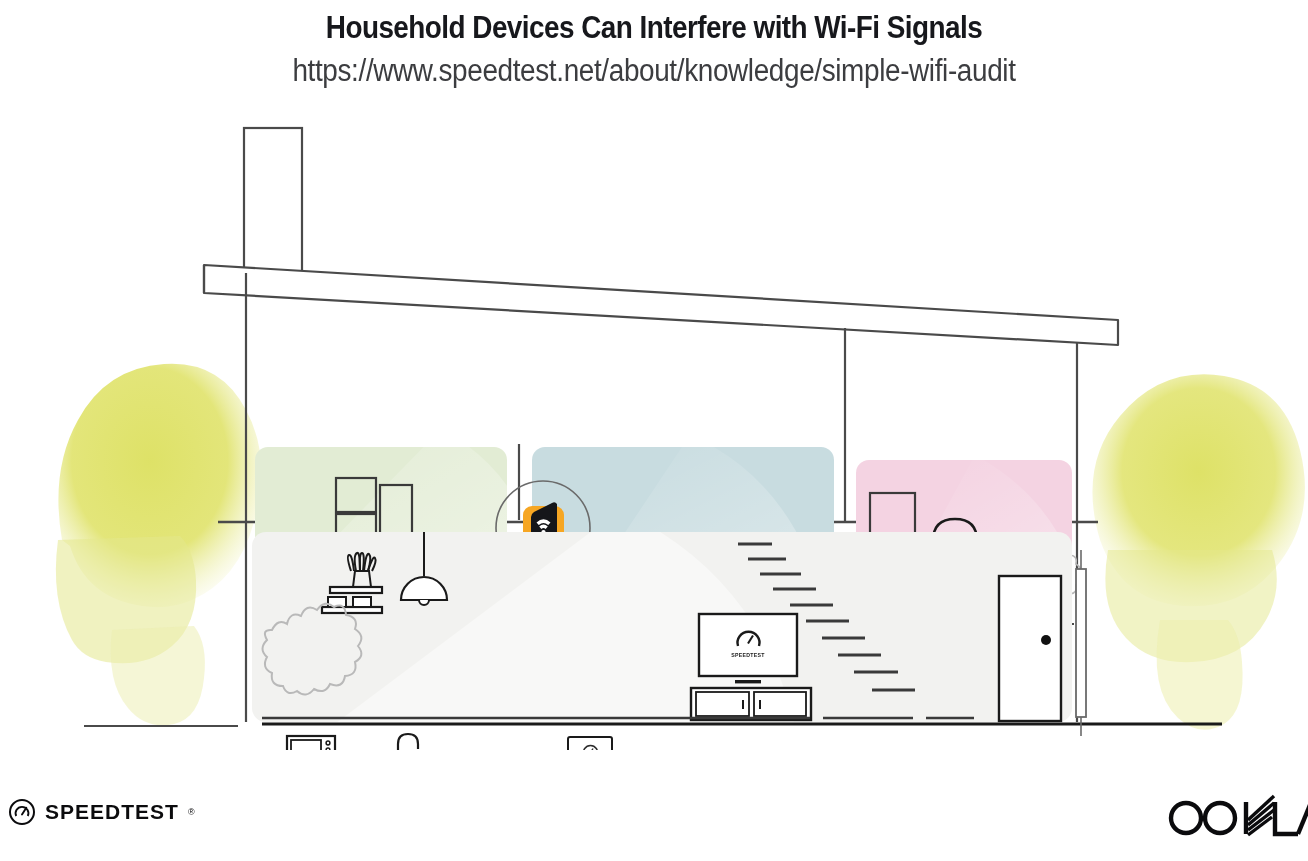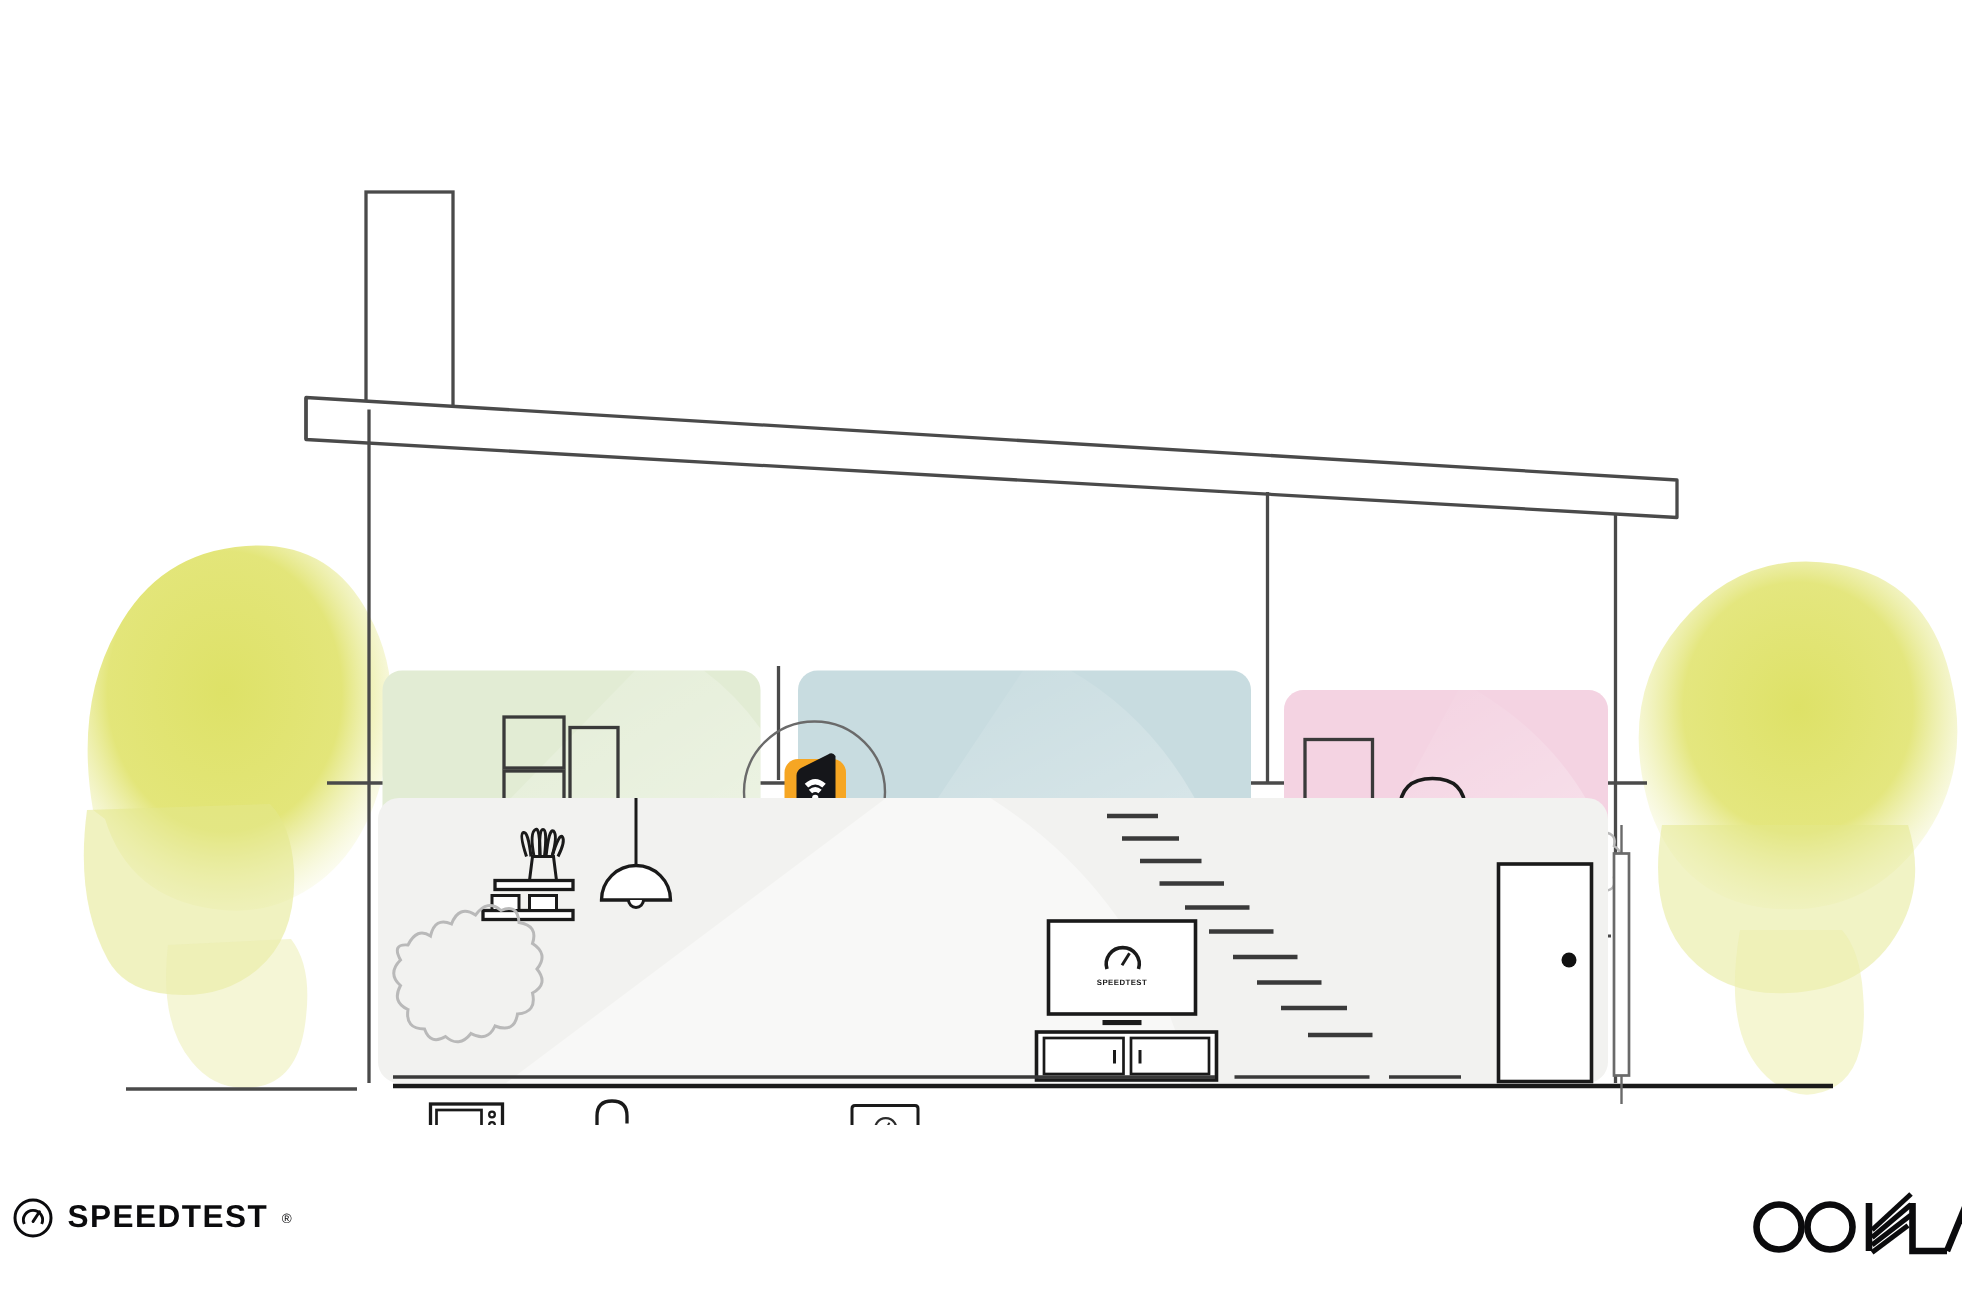--- a/index.html
+++ b/index.html
@@ -38,20 +38,24 @@
     font-weight:bold;font-size:21px;letter-spacing:1.0px;color:#0b0b0d;
   }
   .brand-tm{font-size:9px;vertical-align:super;color:#0b0b0d;}
   .brand-right{position:absolute;right:-4px;top:6px;}
 </style>
 </head>
 <body>
 
 <div class="stage">
 
+  <div class="header">
+    <div class="title">Household Devices Can Interfere with Wi-Fi Signals</div>
+    <div class="subtitle">https://www.speedtest.net/about/knowledge/simple-wifi-audit</div>
+  </div>
 
   <div class="illus">
   <svg width="1308" height="640" viewBox="0 0 1308 640" xmlns="http://www.w3.org/2000/svg">
     <defs>
       <radialGradient id="folL" cx="45%" cy="40%" r="62%">
         <stop offset="0%" stop-color="#dce05f" stop-opacity="0.95"></stop>
         <stop offset="62%" stop-color="#dee162" stop-opacity="0.85"></stop>
         <stop offset="100%" stop-color="#eef0b4" stop-opacity="0.15"></stop>
       </radialGradient>
       <radialGradient id="folR" cx="50%" cy="42%" r="60%">

